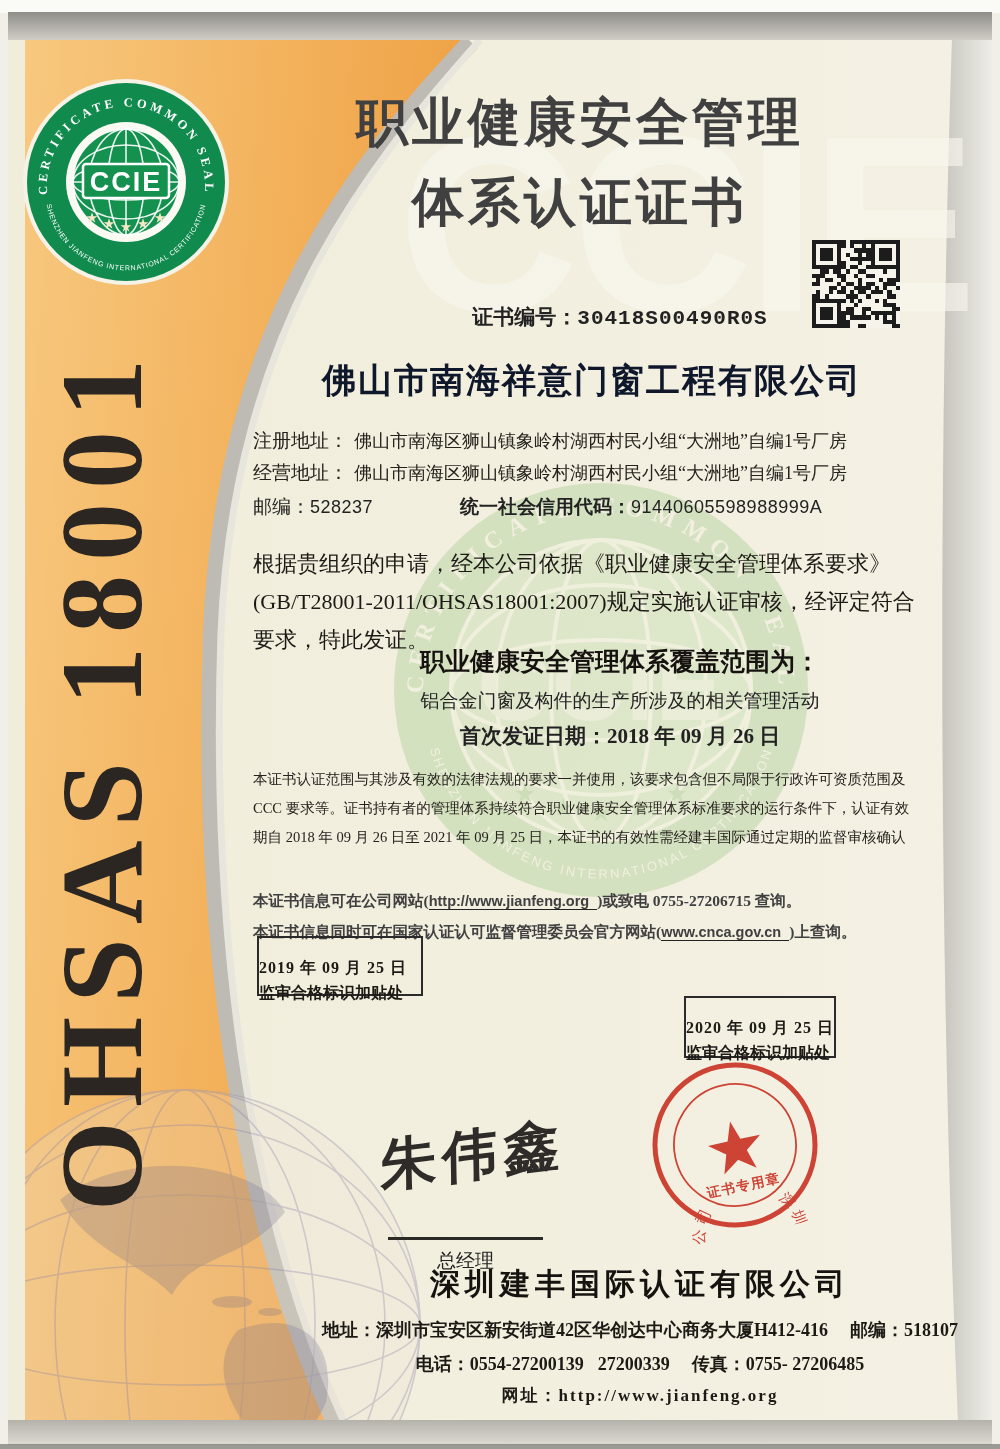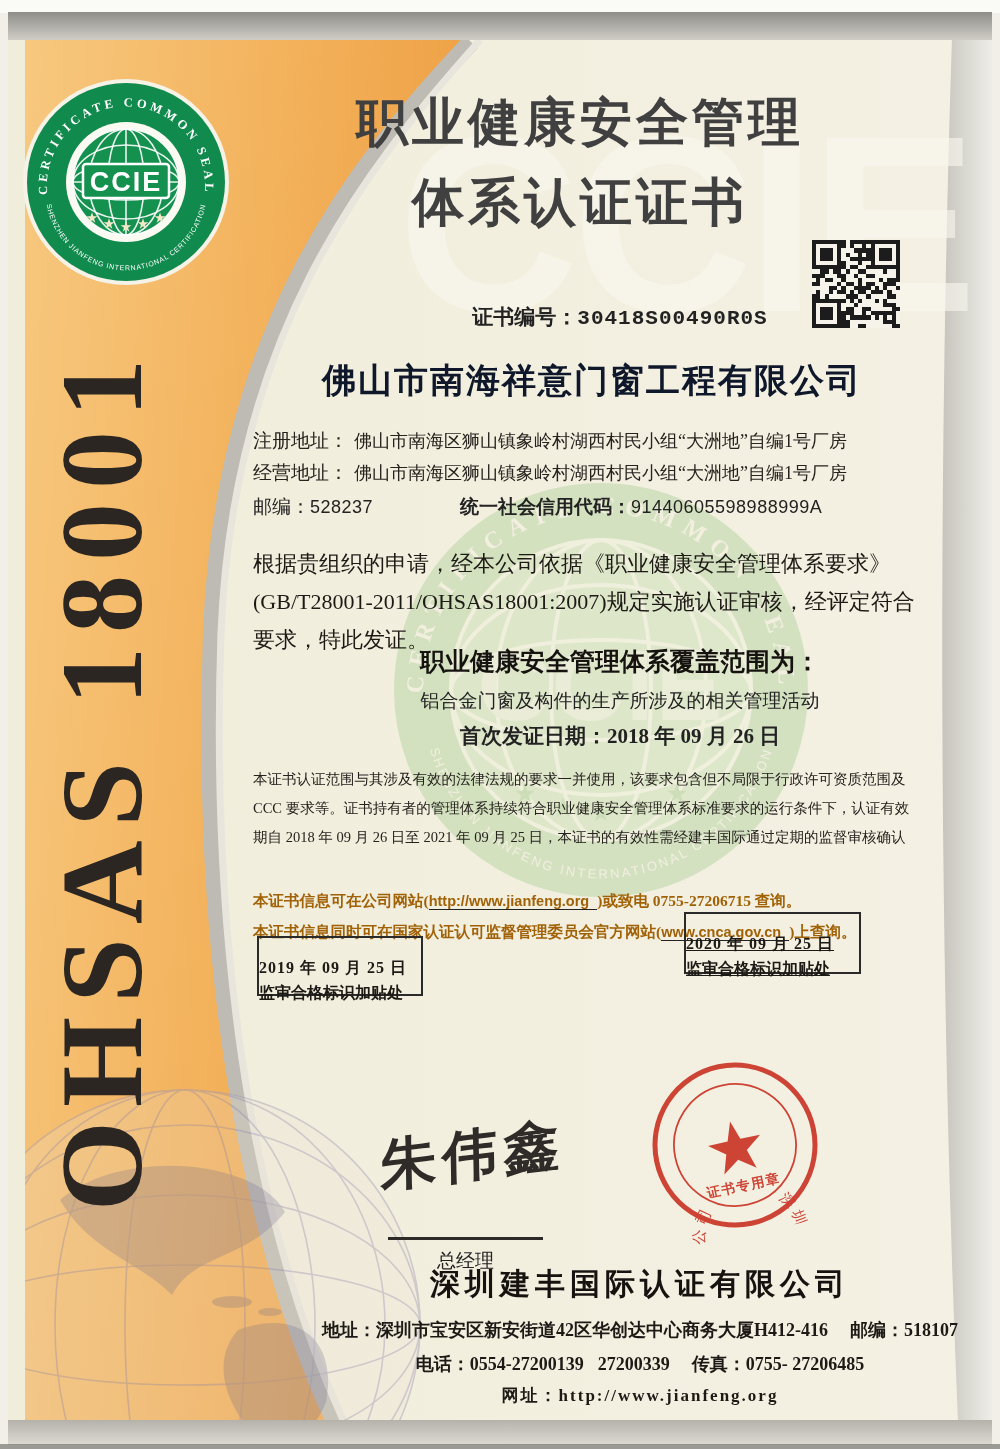--- a/index.html
+++ b/index.html
@@ -36,28 +36,28 @@
   #postal-row{left:253px;top:494px;width:700px;font-size:19px;}
   #postal-row .credit{position:absolute;left:207px;top:0;}
   #postal-row .code{font-family:"Liberation Sans","DejaVu Sans",sans-serif;font-size:18px;letter-spacing:.5px;}
   .grant{left:253px;width:695px;font-size:22px;line-height:38px;color:#1d1a16;}
   #grant1{top:545px;} #grant2{top:583px;} #grant3{top:621px;}
   #scope-head{left:320px;top:645px;width:600px;text-align:center;font-weight:700;font-size:25px;color:#15120f;}
   #scope-text{left:320px;top:688px;width:600px;text-align:center;font-size:19px;}
   #first-issue{left:320px;top:722px;width:600px;text-align:center;font-weight:700;font-size:21px;}
   .terms{left:253px;width:692px;font-size:14.5px;line-height:29px;color:#26221e;}
   #terms1{top:765px;} #terms2{top:794px;} #terms3{top:823px;} #terms4{top:852px;}
-  .info{left:253px;width:700px;font-size:15.5px;font-weight:600;color:#a16207;}
+  .info{left:253px;width:700px;font-size:15.5px;font-weight:600;color:#404040;}
   #info1{top:891px;} #info2{top:922px;}
   .ulink{font-weight:700;border-bottom:1.5px solid #222;padding-right:4px;
          font-family:"Liberation Sans","DejaVu Sans",sans-serif;font-size:14.5px;}
   .audit-box{border:2px solid #2a2a2a;font-weight:700;font-size:16px;
              color:#1d1a16;padding-top:20px;}
   #audit1{left:257px;top:936px;width:166px;height:60px;}
-  #audit2{left:684px;top:912px;width:177px;height:62px;text-decoration:underline;}
+  #audit2{left:684px;top:996px;width:152px;height:62px;}
   .audit-box .d{letter-spacing:1px;}
   .audit-box .l{margin-top:4px;}
   #signature{left:368px;top:1118px;width:210px;text-align:center;font-size:56px;font-weight:700;
              color:#2e2b28;transform:rotate(-7deg) skewX(-6deg);letter-spacing:6px;
              font-family:"Liberation Serif",serif;}
   #sig-line{left:388px;top:1237px;width:155px;height:3px;background:#2c2a27;}
   #sig-title{left:388px;top:1248px;width:155px;text-align:center;font-size:19px;}
   #issuer-name{left:290px;top:1264px;width:700px;text-align:center;font-weight:700;font-size:30px;
                letter-spacing:5px;color:#15120f;}
   .issuer-line{left:255px;width:770px;text-align:center;font-weight:700;color:#1d1a16;font-size:18px;}

